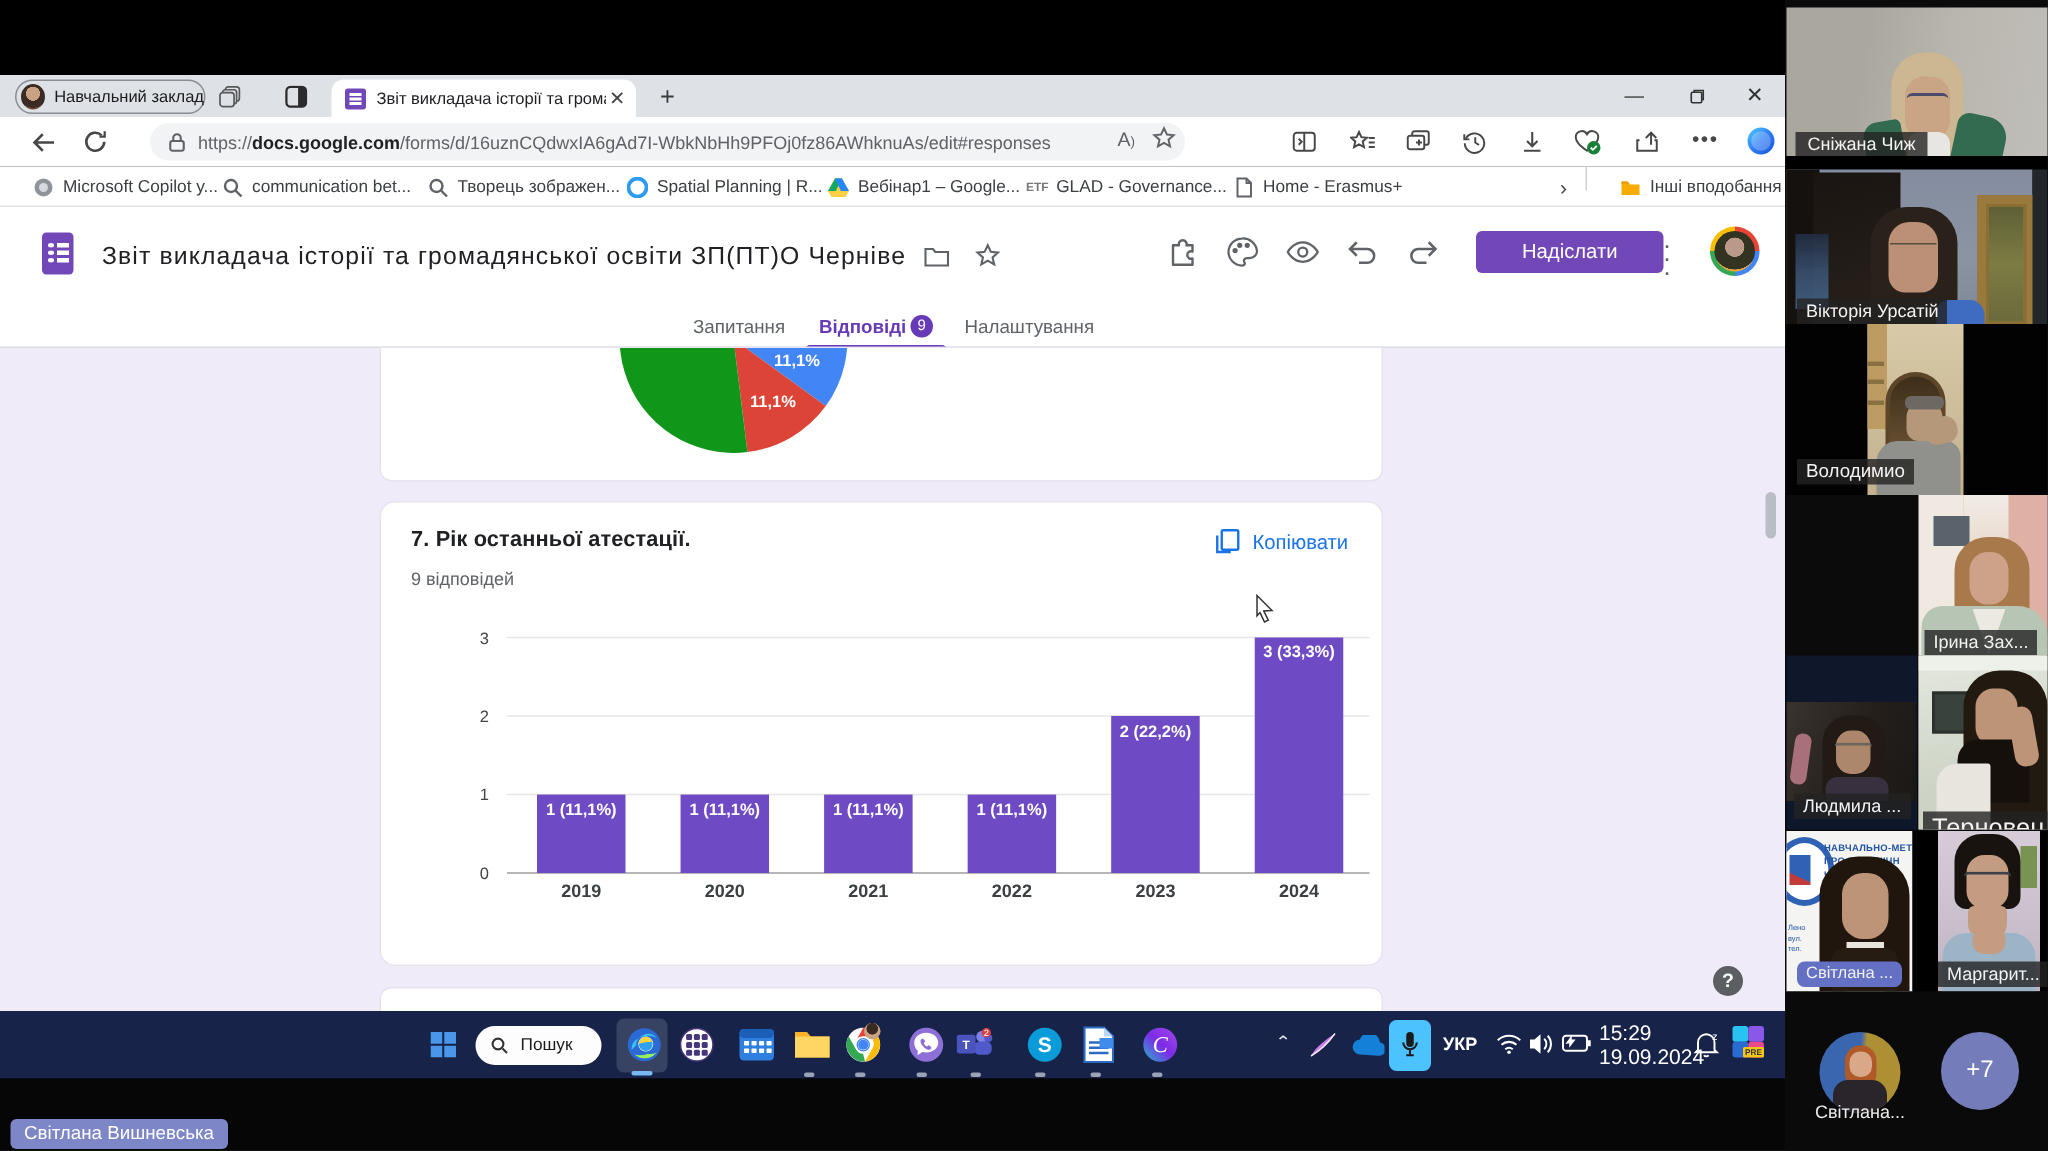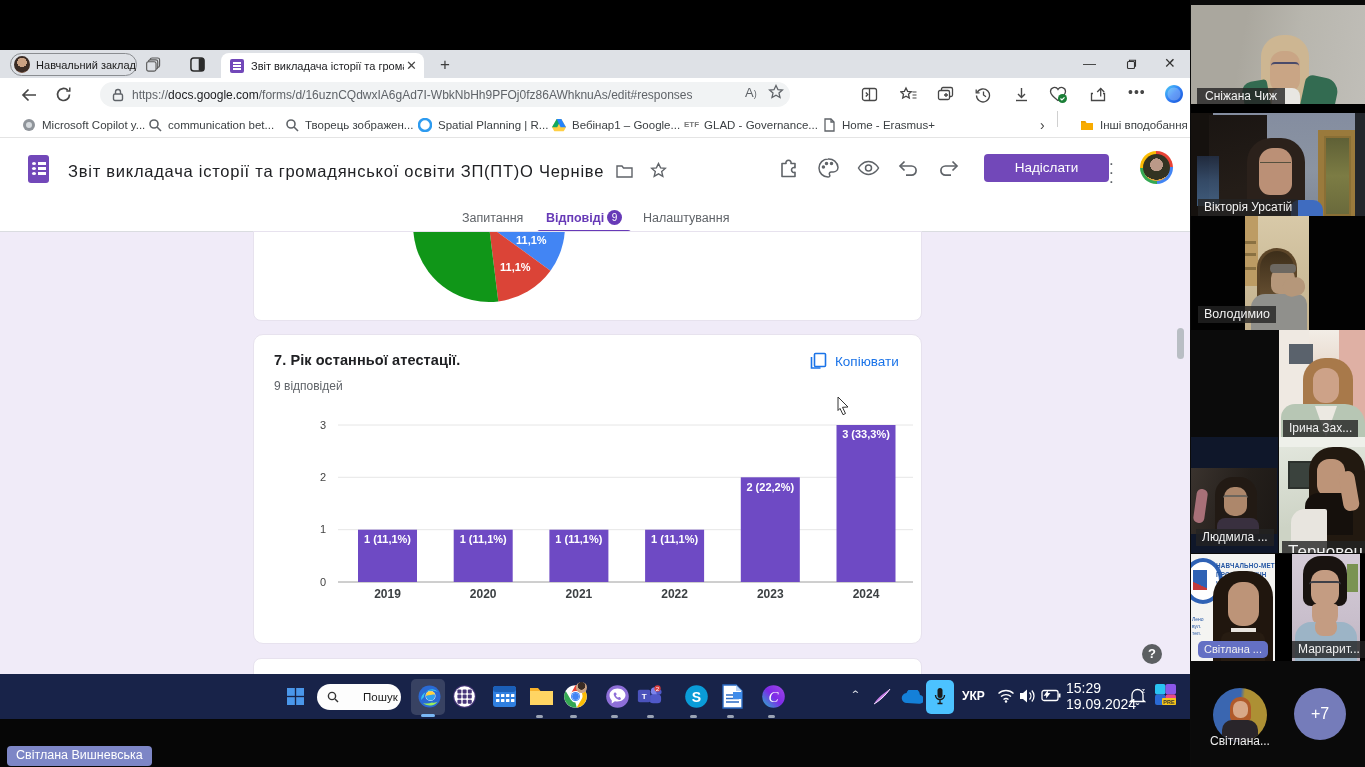--- a/index.html
+++ b/index.html
@@ -14,21 +14,21 @@
 #activetab{left:221px;top:3px;width:203px;height:25px;background:#fff;border-radius:8px 8px 0 0;display:flex;align-items:center}
 #activetab .fico{width:14px;height:14px;border-radius:2px;background:#7248b9;margin-left:9px;position:relative}
 #activetab .fico:before{content:"";position:absolute;left:3px;top:3px;width:8px;height:2px;background:#fff;box-shadow:0 3px 0 #fff,0 6px 0 #fff}
 #activetab .tt{font-size:11px;color:#202124;margin-left:7px;white-space:nowrap;overflow:hidden;width:153px}
 #activetab .x{color:#444;font-size:13px;margin-left:2px}
 
 #toolbar{left:0;top:78px;width:1190px;height:33px;background:#fff}
 #urlbox{left:100px;top:4px;width:690px;height:25px;background:#f1f3f4;border-radius:13px;display:flex;align-items:center;overflow:hidden}
 #urlbox .lock{margin-left:12px}
 #urlbox .u{font-size:12px;color:#5f6368;margin-left:8px;white-space:nowrap}
-#urlbox .u b{color:#202124;font-weight:normal}
+#urlbox .u b{color:#202124;font-weight:bold}
 
 #bmbar{left:0;top:111px;width:1190px;height:27px;background:#fff;border-bottom:1px solid #e4e4e4;font-size:11.5px;color:#3c4043}
 .bm{position:absolute;top:0;height:27px;display:flex;align-items:center;white-space:nowrap}
 .bm .i{width:14px;height:14px;margin-right:6px;display:inline-block}
 
 #fheader{left:0;top:138px;width:1190px;height:94px;background:#fff;border-bottom:1px solid #dadce0}
 #flogo{left:28px;top:155px;width:21px;height:28px;background:#7248b9;border-radius:3px}
 #flogo:before{content:"";position:absolute;left:4px;top:7px;width:4px;height:3px;background:#fff;border-radius:50%;box-shadow:0 5px 0 #fff,0 10px 0 #fff}
 #flogo:after{content:"";position:absolute;left:10px;top:7px;width:8px;height:3px;background:#fff;box-shadow:0 5px 0 #fff,0 10px 0 #fff}
 #ftitle{left:68px;top:162px;font-size:16.5px;color:#202124;letter-spacing:.75px}
@@ -301,21 +301,21 @@
         <rect x="0" y="0" width="9.2" height="9.2" fill="#4a97ea"></rect>
         <rect x="10.8" y="0" width="9.2" height="9.2" fill="#4a97ea"></rect>
         <rect x="0" y="10.8" width="9.2" height="9.2" fill="#4a97ea"></rect>
         <rect x="10.8" y="10.8" width="9.2" height="9.2" fill="#4a97ea"></rect>
       </svg>
     <div id="searchpill" class="abs">
         <svg style="margin-left:10px" width="12" height="12" viewBox="0 0 12 12" fill="none" stroke="#333" stroke-width="1.4">
           <circle cx="5" cy="5" r="3.6"></circle>
           <path d="M8 8l3 3"></path>
         </svg>
-        <span style="margin-left:24px">Пошук</span>
+        <span style="margin-left:8px">Пошук</span>
       </div>
     <div class="abs" style="left:411px;top:5px;width:34px;height:36px;background:rgba(255,255,255,.14);border-radius:5px"></div>
     <div class="abs" style="left:421px;top:40px;width:14px;height:3px;background:#7ab8f5;border-radius:2px"></div>
     <svg class="tk" style="left:417px" viewBox="0 0 25 25">
         <circle cx="12.5" cy="12.5" r="11" fill="#2a6ad4"></circle>
         <path d="M4 16a11 9 0 0 1 17-8 8 8 0 0 0-14 5z" fill="#35c4f0"></path>
         <path d="M6 19a9 7.5 0 0 0 15-2c-1 1.5-3.5 2-6 1.5A14 14 0 0 1 6 19z" fill="#9aef5e"></path>
         <circle cx="13.5" cy="12" r="5" fill="#fff"></circle>
         <circle cx="13.5" cy="12" r="4.6" fill="#2f9ff0"></circle>
         <path d="M9 12a4.6 4.6 0 0 1 9-1.5c-2 0-7 .5-9 1.5z" fill="#ffd23e"></path>

